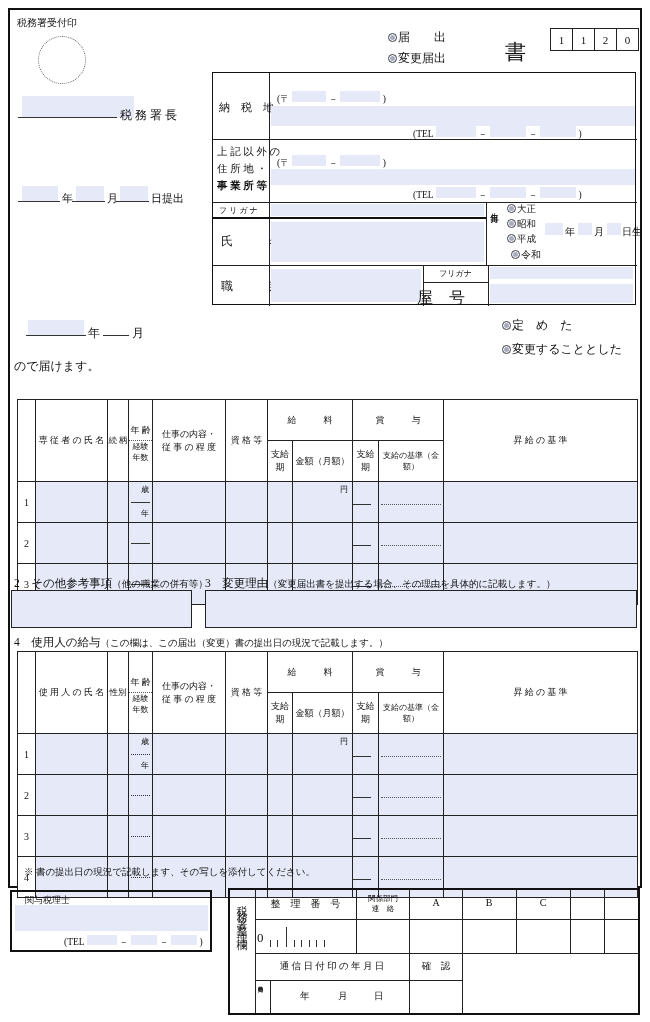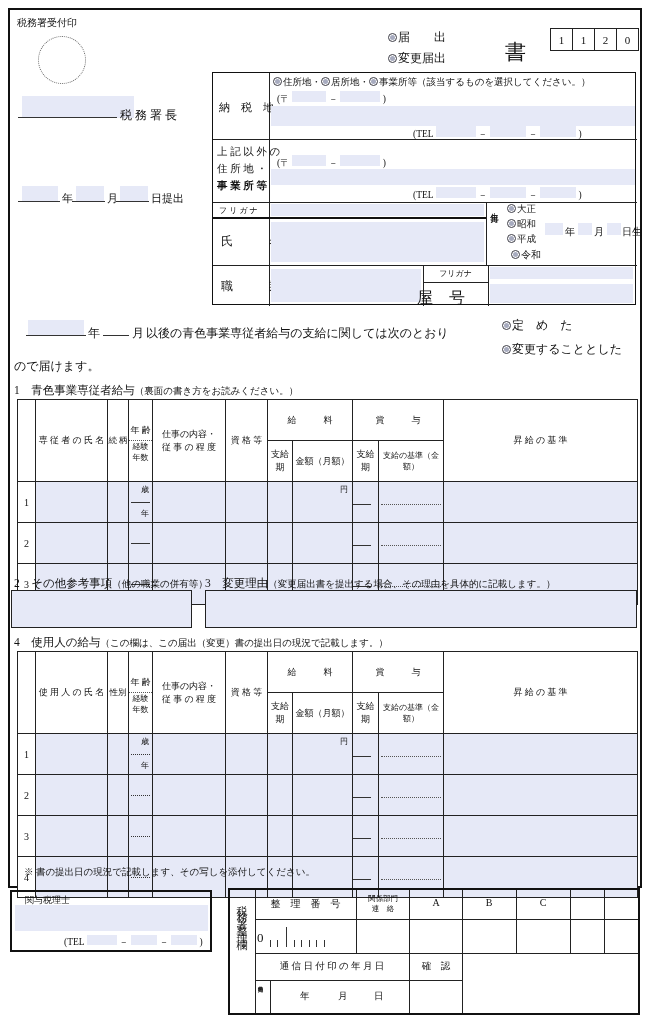--- a/index.html
+++ b/index.html
@@ -73,21 +73,20 @@
   <div class="ab ul" style="left:116px;top:188px;width:33px;height:14px;"></div>
   <div class="ab lbl" style="left:151px;top:191px;font-size:11px;">日提出</div>
 
   <div class="ab" style="left:212px;top:72px;width:424px;height:233px;border:1.5px solid #111;">
     <div class="ab vline" style="left:56px;top:0;height:233px;"></div>
     <div class="ab hline" style="left:0;top:66px;width:424px;"></div>
     <div class="ab hline" style="left:0;top:129px;width:424px;"></div>
     <div class="ab hline" style="left:0;top:192px;width:424px;"></div>
 
     <div class="ab lbl" style="left:6px;top:27px;width:50px;font-size:11px;">納　税　地</div>
-    <div class="ab lbl" style="left:60px;top:3px;font-size:9.5px;"><span class="rd"></span><span>住所地</span><span>・</span><span class="rd"></span><span>居所地</span><span>・</span><span class="rd"></span><span>事業所等</span><span>（該当するものを選択してください。）</span></div>
     <div class="ab lbl" style="left:64px;top:18px;font-size:9.5px;"><span>(〒</span> <span class="fl" style="display:inline-block;width:34px;height:11px;"></span> <span>－</span> <span class="fl" style="display:inline-block;width:40px;height:11px;"></span> <span>)</span></div>
     <div class="ab fl" style="left:58px;top:33px;width:364px;height:20px;"></div>
     <div class="ab lbl" style="left:200px;top:53px;font-size:9.5px;"><span>(TEL</span> <span class="fl" style="display:inline-block;width:40px;height:11px;"></span> <span>－</span> <span class="fl" style="display:inline-block;width:36px;height:11px;"></span> <span>－</span> <span class="fl" style="display:inline-block;width:36px;height:11px;"></span> <span>)</span></div>
 
     <div class="ab lbl" style="left:4px;top:72px;font-size:10.5px;">上 記 以 外 の</div>
     <div class="ab lbl" style="left:4px;top:89px;font-size:10.5px;">住 所 地 ・</div>
     <div class="ab lbl" style="left:4px;top:106px;font-size:10.5px;font-weight:bold;">事 業 所 等</div>
     <div class="ab lbl" style="left:64px;top:82px;font-size:9.5px;"><span>(〒</span> <span class="fl" style="display:inline-block;width:34px;height:11px;"></span> <span>－</span> <span class="fl" style="display:inline-block;width:40px;height:11px;"></span> <span>)</span></div>
     <div class="ab fl" style="left:58px;top:96px;width:364px;height:16px;"></div>
     <div class="ab lbl" style="left:200px;top:114px;font-size:9.5px;"><span>(TEL</span> <span class="fl" style="display:inline-block;width:40px;height:11px;"></span> <span>－</span> <span class="fl" style="display:inline-block;width:36px;height:11px;"></span> <span>－</span> <span class="fl" style="display:inline-block;width:36px;height:11px;"></span> <span>)</span></div>
@@ -118,26 +117,24 @@
     <div class="ab lbl" style="left:204px;top:215px;font-size:16px;">屋　号</div>
     <div class="ab fl" style="left:277px;top:194px;width:143px;height:12px;"></div>
     <div class="ab fl" style="left:277px;top:211px;width:143px;height:19px;"></div>
   </div>
 
   <div class="ab fl" style="left:28px;top:320px;width:56px;height:15px;"></div>
   <div class="ab ul" style="left:26px;top:322px;width:60px;height:14px;"></div>
   <div class="ab lbl" style="left:88px;top:325px;font-size:12px;">年</div>
   <div class="ab ul" style="left:103px;top:322px;width:26px;height:14px;"></div>
   <div class="ab lbl" style="left:132px;top:325px;font-size:12px;">月</div>
-  <div class="ab lbl" style="left:146px;top:325px;font-size:12px;">以後の青色事業専従者給与の支給に関しては次のとおり</div>
   <div class="ab lbl" style="left:502px;top:317px;font-size:12px;"><span class="rd"></span><span>定　め　た</span></div>
   <div class="ab lbl" style="left:502px;top:341px;font-size:12px;"><span class="rd"></span><span>変更することとした</span></div>
   <div class="ab lbl" style="left:14px;top:358px;font-size:12px;">ので届けます。</div>
 
-  <div class="ab lbl" style="left:14px;top:383px;font-size:11.5px;"><span>1</span>　<span>青色事業専従者給与</span><span style="font-size:9.5px;">（裏面の書き方をお読みください。）</span></div>
 
   <table class="grid ab t1" style="left:17px;top:399px;">
     <colgroup>
         <col style="width:18px">
         <col style="width:72px">
         <col style="width:21px">
         <col style="width:24px">
         <col style="width:73px">
         <col style="width:42px">
         <col style="width:25px">

